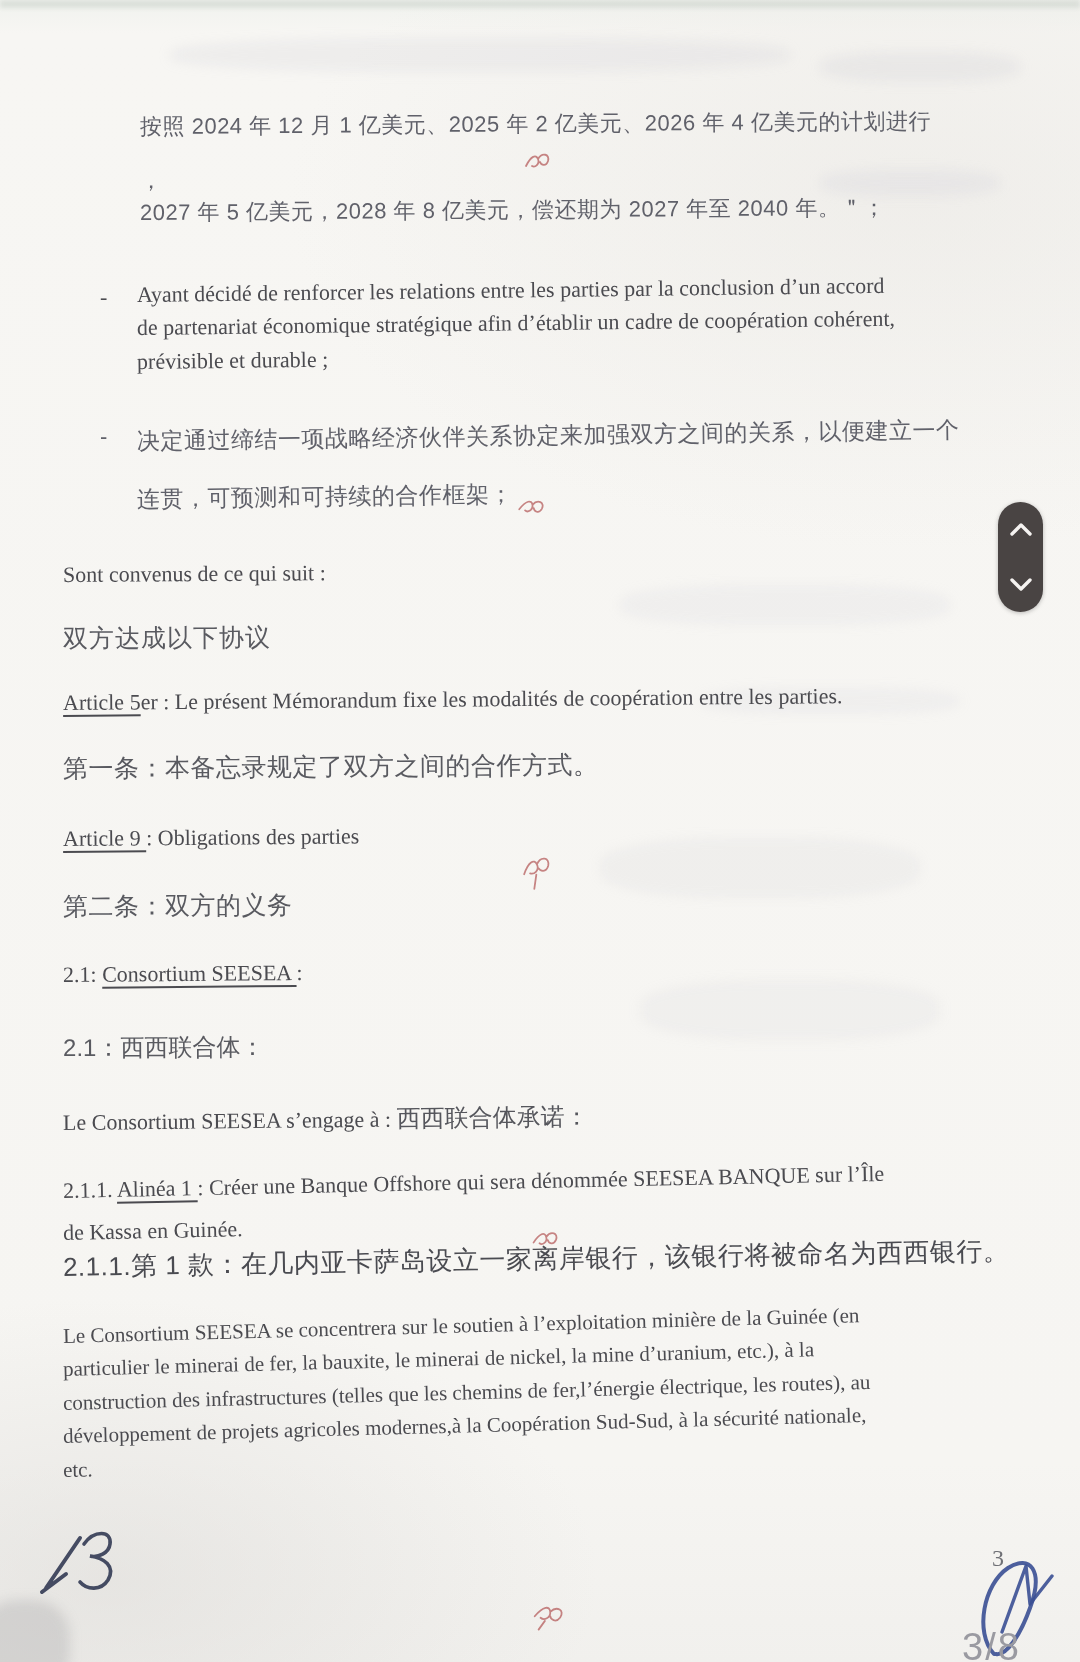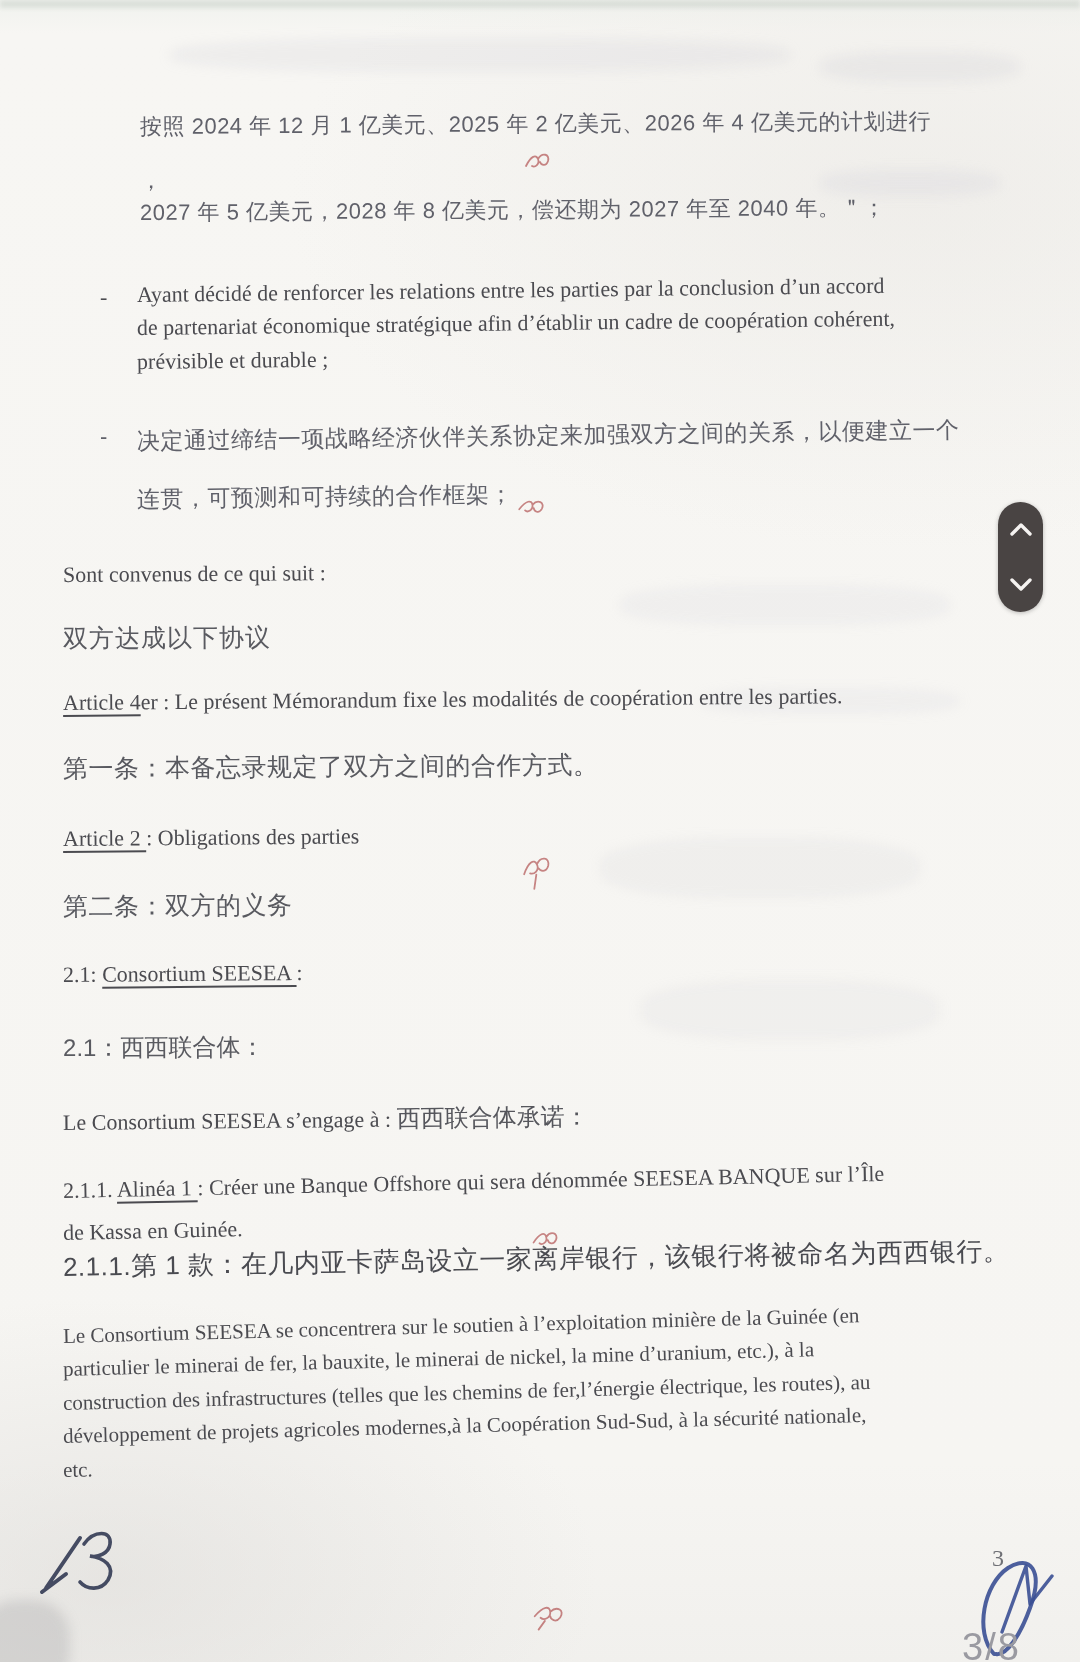--- a/index.html
+++ b/index.html
@@ -53,26 +53,26 @@
 
 <div class="abs cn" style="left:100px;top:424px;font-size:22px;">-</div>
 <div class="abs cn tilt" style="left:137px;top:426px;font-size:23px;letter-spacing:.5px;transform:rotate(-.8deg);">决定通过缔结一项战略经济伙伴关系协定来加强双方之间的关系，以便建立一个</div>
 <div class="abs cn tilt" style="left:137px;top:484px;font-size:23px;letter-spacing:.5px;transform:rotate(-.8deg);">连贯，可预测和可持续的合作框架；</div>
 
 <div class="abs fr tilt" style="left:63px;top:562px;font-size:22px;transform:rotate(-.4deg);">Sont convenus de ce qui suit :</div>
 
 <div class="abs cn tilt" style="left:63px;top:622px;font-size:25px;color:#595a60;letter-spacing:1px;transform:rotate(-.3deg);">双方达成以下协议</div>
 
 <div class="abs fr tilt" style="left:63px;top:690px;font-size:22px;transform:rotate(-.5deg);">
-  <span class="u">Article 4</span><span>er : Le présent Mémorandum fixe les modalités de coopération entre les parties.</span>
+  <span class="u">Article 5</span><span>er : Le présent Mémorandum fixe les modalités de coopération entre les parties.</span>
 </div>
 <div class="abs cn tilt" style="left:63px;top:752px;font-size:25px;color:#595a60;letter-spacing:.5px;transform:rotate(-.4deg);">第一条：本备忘录规定了双方之间的合作方式。</div>
 
 <div class="abs fr tilt" style="left:63px;top:826px;font-size:22px;transform:rotate(-.5deg);">
-  <span class="u">Article 2 </span><span>: Obligations des parties</span>
+  <span class="u">Article 9 </span><span>: Obligations des parties</span>
 </div>
 <div class="abs cn tilt" style="left:63px;top:890px;font-size:25px;color:#595a60;letter-spacing:.5px;transform:rotate(-.4deg);">第二条：双方的义务</div>
 
 <div class="abs fr tilt" style="left:63px;top:962px;font-size:22px;transform:rotate(-.5deg);">
   <span>2.1: </span><span class="u">Consortium SEESEA </span><span>:</span>
 </div>
 <div class="abs cn tilt" style="left:63px;top:1032px;font-size:24px;color:#595a60;transform:rotate(-.3deg);">2.1：西西联合体：</div>
 
 <div class="abs fr tilt" style="left:63px;top:1106px;font-size:22px;transform:rotate(-.6deg);">
   <span>Le Consortium SEESEA s’engage à : </span><span class="cn" style="font-size:24px;color:#55565c;">西西联合体承诺：</span>

